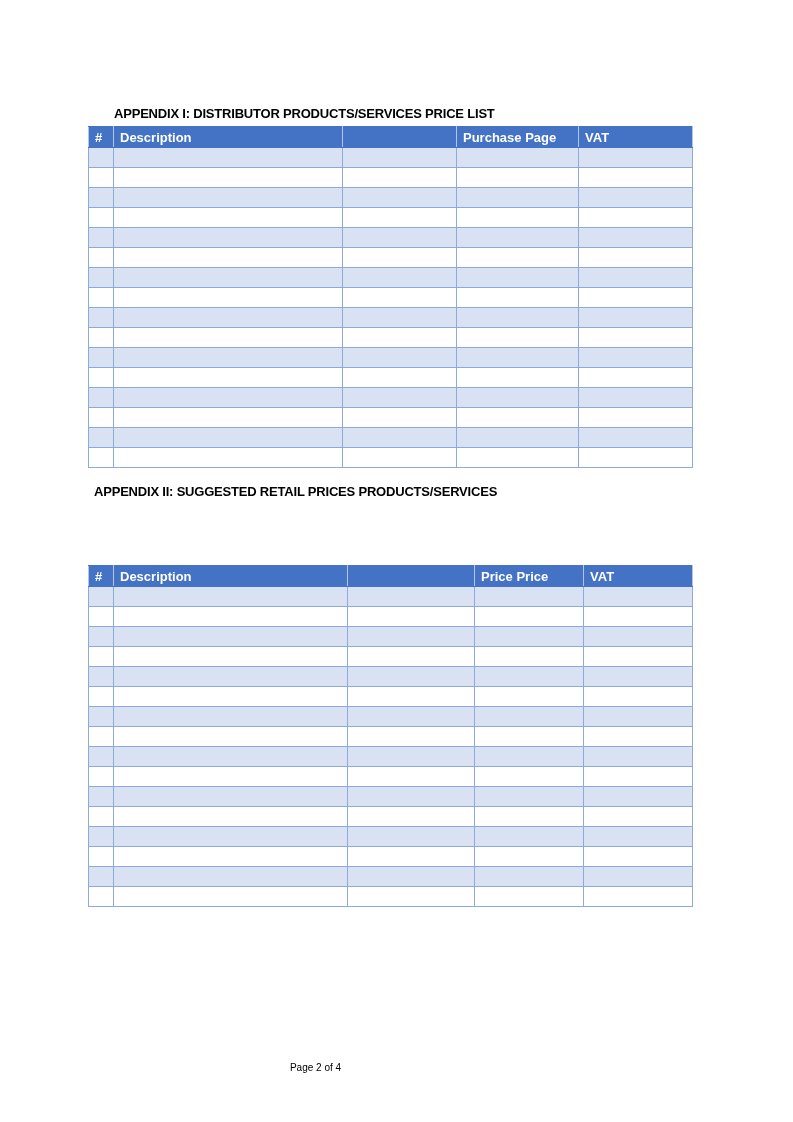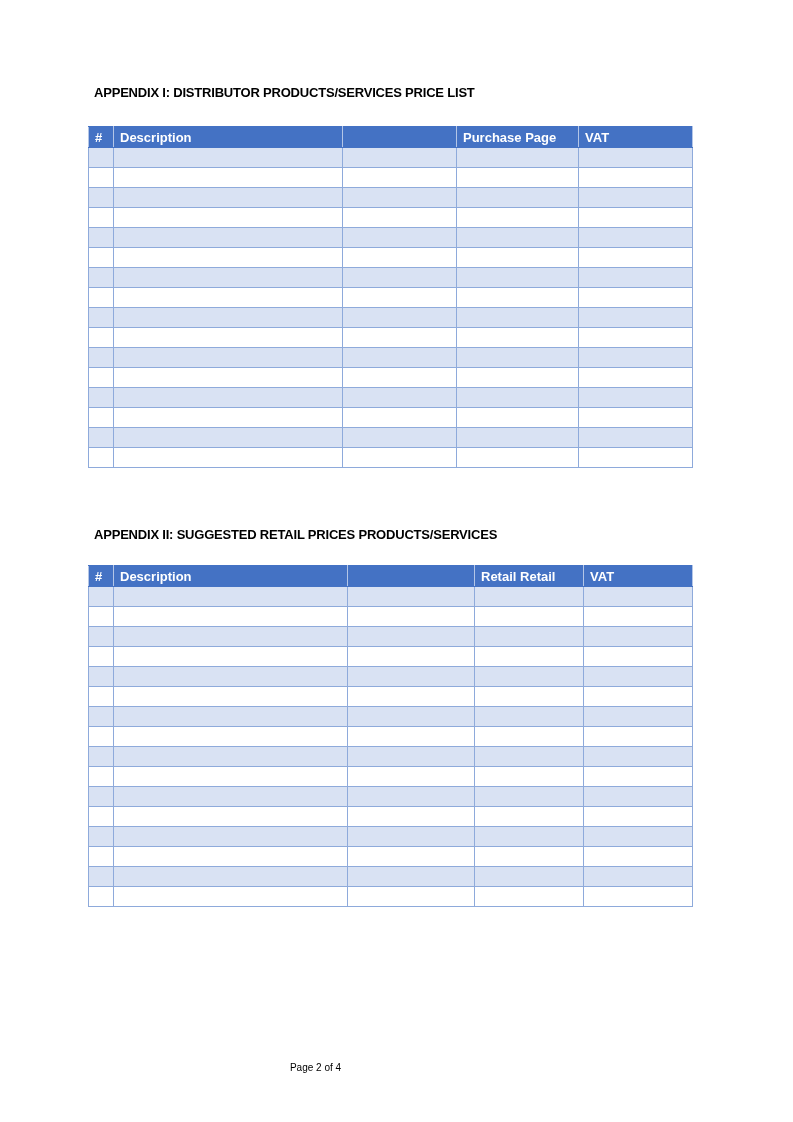--- a/index.html
+++ b/index.html
@@ -8,21 +8,21 @@
   table { position:absolute; left:88px; border-collapse:collapse; table-layout:fixed; width:604px; }
   td, th { border:1px solid #8eaadb; height:19px; padding:0 6px; font-size:13px; text-align:left; }
   th { background:#4472c4; color:#fff; font-weight:bold; height:20px; border-color:#4472c4 #b4c6e7 #4472c4 #b4c6e7; }
   tr.alt td { background:#d9e2f3; }
   .footer { position:absolute; top:1062px; left:0; width:631px; text-align:center; font-size:10px; color:#000; }
 </style>
 </head>
 <body>
 
 <div class="page">
-  <div class="heading" style="top:85px;">APPENDIX I: DISTRIBUTOR PRODUCTS/SERVICES PRICE LIST</div>
+  <div class="heading" style="top:106px;margin-left:20px;">APPENDIX I: DISTRIBUTOR PRODUCTS/SERVICES PRICE LIST</div>
   <table style="top:126px;">
     <colgroup>
         <col style="width:25px">
         <col style="width:229px">
         <col style="width:114px">
         <col style="width:122px">
         <col style="width:114px">
       </colgroup>
     <thead>
         <tr>
@@ -142,35 +142,35 @@
         <tr>
           <td></td>
           <td></td>
           <td></td>
           <td></td>
           <td></td>
         </tr>
       </tbody>
   </table>
 
-  <div class="heading" style="top:527px;">APPENDIX II: SUGGESTED RETAIL PRICES  PRODUCTS/SERVICES</div>
+  <div class="heading" style="top:484px;">APPENDIX II: SUGGESTED RETAIL PRICES  PRODUCTS/SERVICES</div>
   <table style="top:565px;">
     <colgroup>
         <col style="width:25px">
         <col style="width:234px">
         <col style="width:127px">
         <col style="width:109px">
         <col style="width:109px">
       </colgroup>
     <thead>
         <tr>
       <th>#</th>
       <th>Description</th>
       <th></th>
-      <th>Retail Retail</th>
+      <th>Price Price</th>
       <th>VAT</th>
     </tr>
       </thead>
     <tbody id="t2body">
         <tr class="alt">
           <td></td>
           <td></td>
           <td></td>
           <td></td>
           <td></td>

